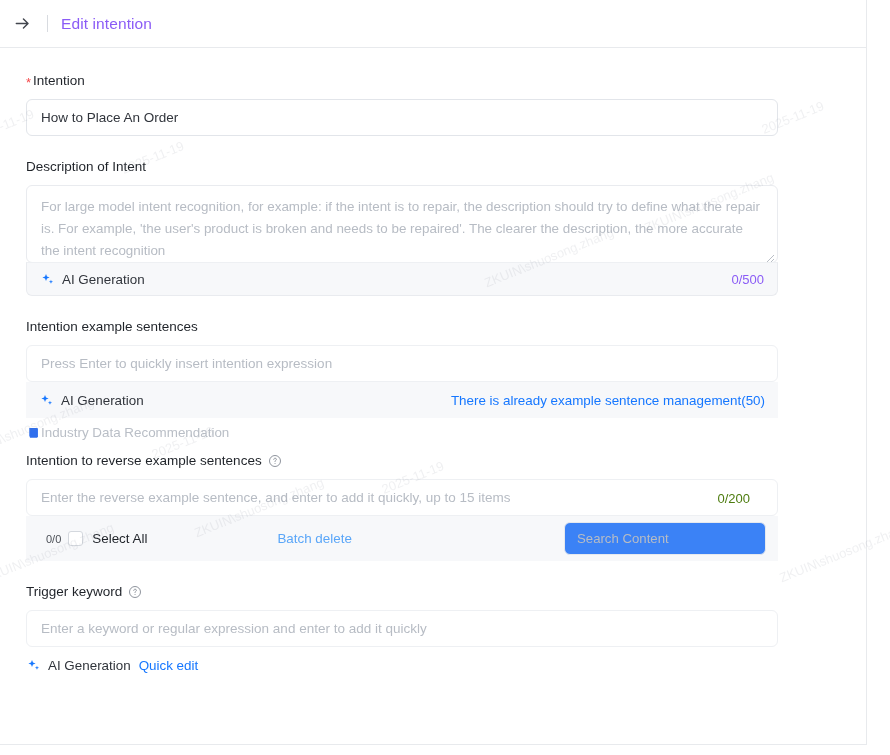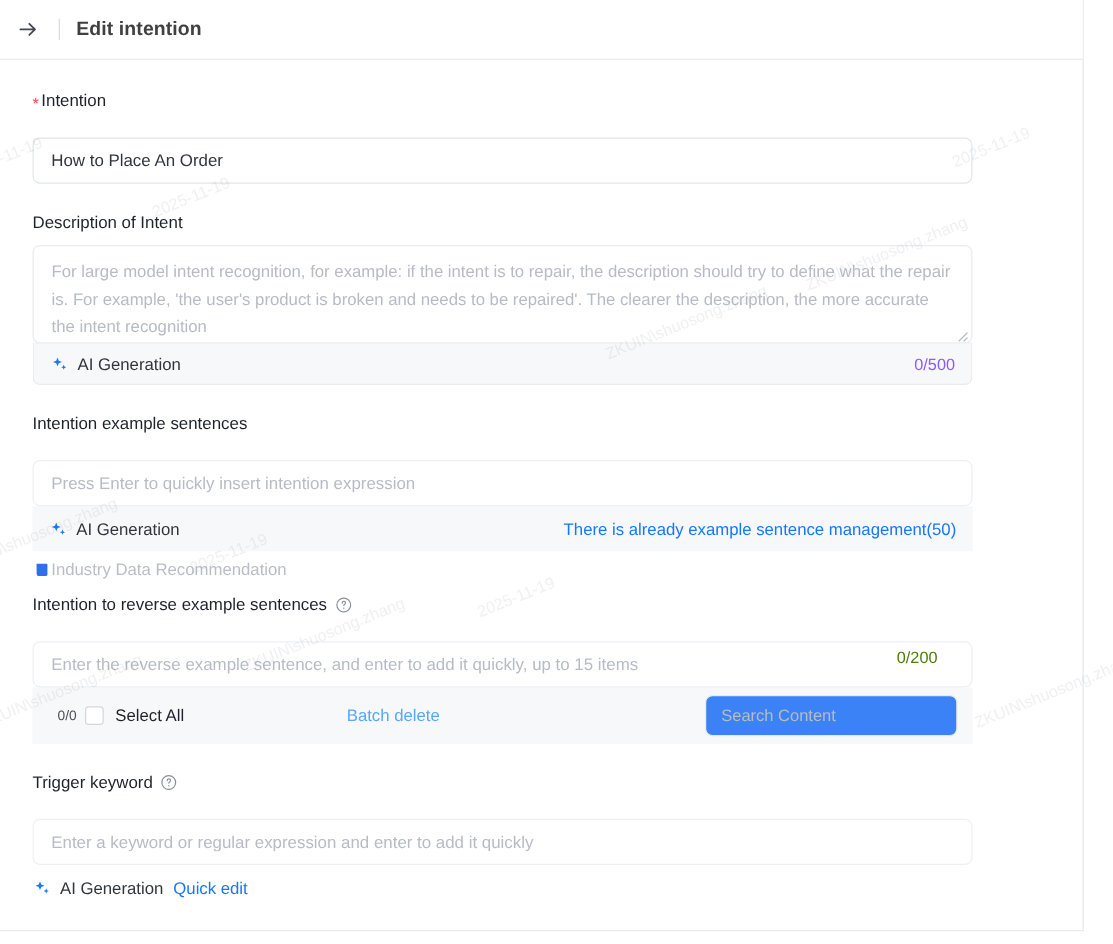--- a/index.html
+++ b/index.html
@@ -67,23 +67,22 @@
     cursor: pointer;
   }
   .header-divider {
     width: 1px;
     height: 17px;
     background: #d8dbe0;
     margin: 0 13px 0 14px;
   }
   .header-title {
     font-size: 15.5px;
-    color: #404040;
+    color: #8b5cf6;
     letter-spacing: .1px;
-    font-weight: bold;
   }
 
   
   .body {
     padding: 24px 0 0 0;
   }
   .field {
     padding: 0 0 0 26px;
   }
   .label {
@@ -117,21 +116,20 @@
     height: 37px;
     box-sizing: border-box;
     border: 1px solid #e2e5ea;
     border-radius: 6px;
     background: #fff;
     font-size: 13.5px;
     color: #31353c;
     padding: 0 14px;
     outline: none;
     font-family: "Liberation Sans", sans-serif;
-    margin-top: 11px;
   }
   .input::placeholder { color: #b7bcc4; }
 
   .input-lite {
     border-color: #eef0f3;
   }
 
   
   .ta-wrap {
     width: 752px;

